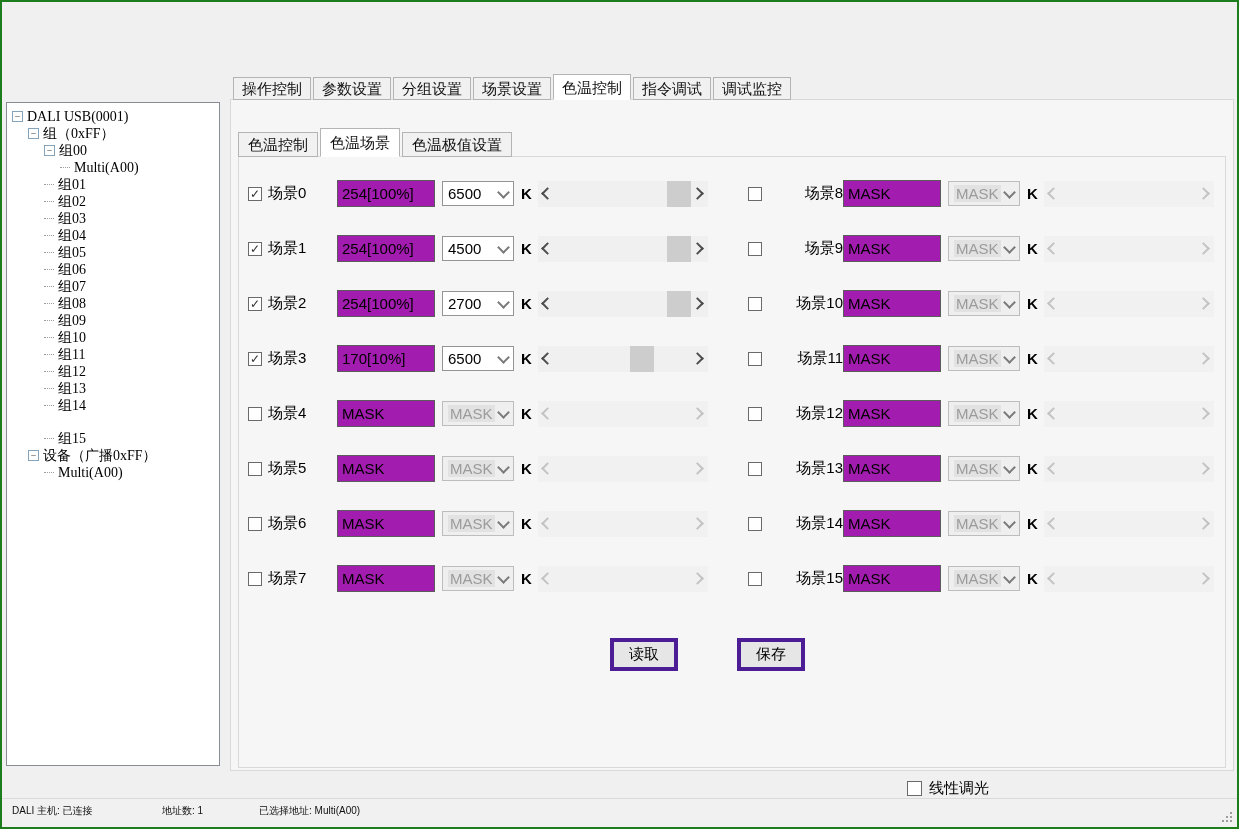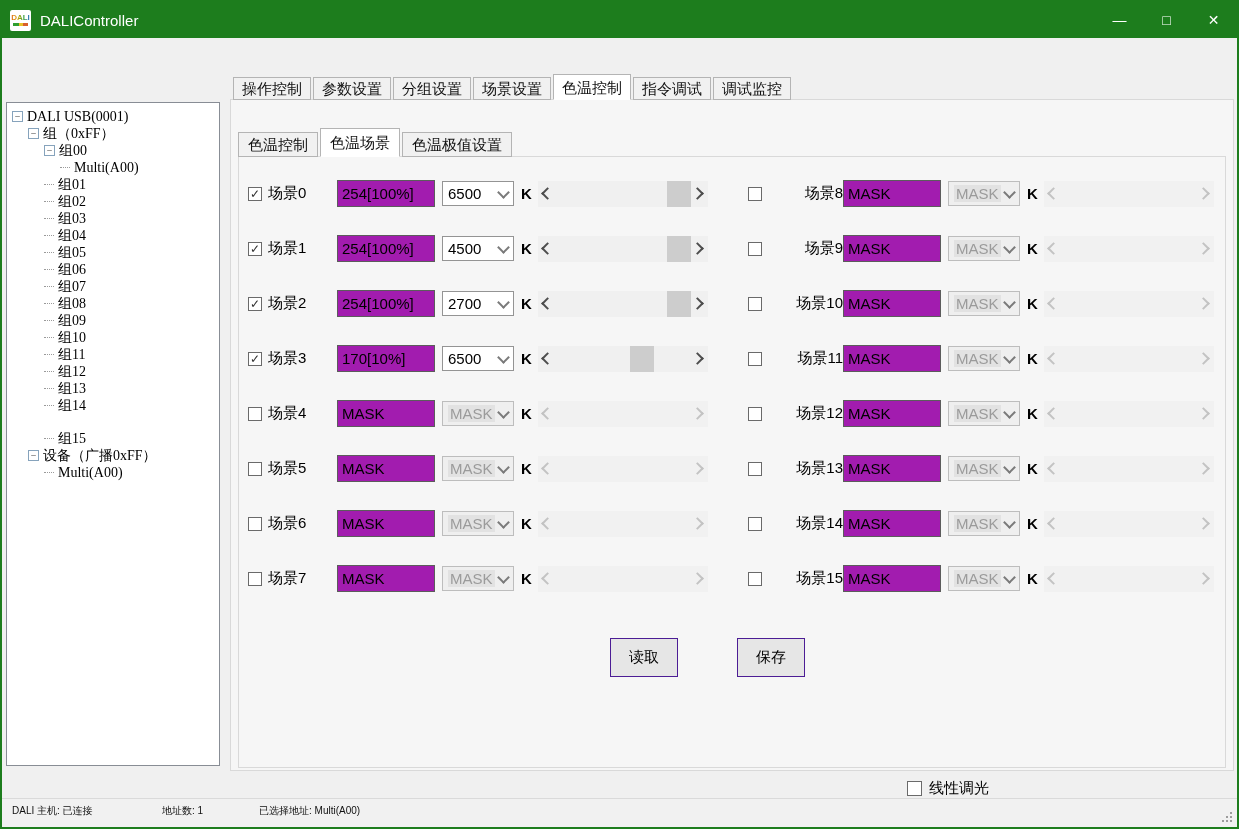--- a/index.html
+++ b/index.html
@@ -54,21 +54,21 @@
   .hs-arrow{width:17px;height:26px;display:flex;align-items:center;justify-content:center;flex:none;}
   .hs-arrow .chev{width:7px;height:7px;border-right:2px solid #4d4d4d;border-bottom:2px solid #4d4d4d;}
   .hs-arrow.left .chev{transform:rotate(135deg);margin-left:3px;}
   .hs-arrow.right .chev{transform:rotate(-45deg);margin-right:3px;}
   .hs-track{flex:1;height:26px;position:relative;}
   .hs-thumb{position:absolute;top:0;width:24px;height:26px;background:#cdcdcd;}
   .hscroll.disabled .hs-arrow .chev{border-color:#c3c3c3;}
   .hscroll.disabled{background:#f1f1f1;}
 
   
-  .push-btn{position:absolute;width:68px;height:39px;background:#e6e6e6;border:1px solid #4c1d95;display:flex;align-items:center;justify-content:center;font-size:15px;color:#000;z-index:5;box-sizing:border-box;}
+  .push-btn{position:absolute;width:68px;height:33px;background:#e6e6e6;border:4px solid #4c1d95;display:flex;align-items:center;justify-content:center;font-size:15px;color:#000;z-index:5;box-sizing:border-box;}
   #btn-read{left:608px;top:636px;}
   #btn-save{left:735px;top:636px;}
 
   
   .footer-check{position:absolute;left:905px;top:777px;display:flex;align-items:center;z-index:4;}
   .footer-check .cbx{margin-right:7px;width:15px;height:15px;}
   .footer-check .fc-lbl{font-size:15px;color:#000;}
 
   
   .statusbar{position:absolute;left:0;right:0;bottom:0;height:28px;background:#f1f1f1;border-top:1px solid #dadada;z-index:4;}
@@ -76,32 +76,20 @@
   #st-host{left:10px;}
   #st-addr{left:160px;}
   #st-sel{left:257px;}
   .grip{position:absolute;right:3px;bottom:3px;}
 </style>
 </head>
 <body>
 
 <div class="app">
 
-  <div class="titlebar">
-    <div class="app-icon">
-      <span class="ic-txt">DALI</span>
-      <span class="ic-bar"></span>
-    </div>
-    <span class="win-title">DALIController</span>
-    <div class="win-btns">
-      <span class="win-btn">—</span>
-      <span class="win-btn">□</span>
-      <span class="win-btn">✕</span>
-    </div>
-  </div>
 
 
   <div class="main-tabs" id="main-tabs">
       <div class="mtab">操作控制</div>
       <div class="mtab">参数设置</div>
       <div class="mtab">分组设置</div>
       <div class="mtab">场景设置</div>
       <div class="mtab active">色温控制</div>
       <div class="mtab">指令调试</div>
       <div class="mtab">调试监控</div>

